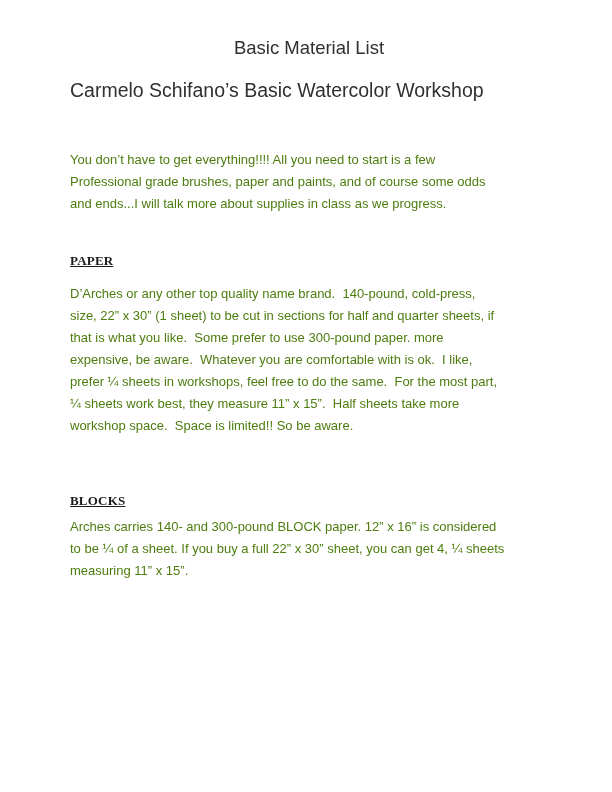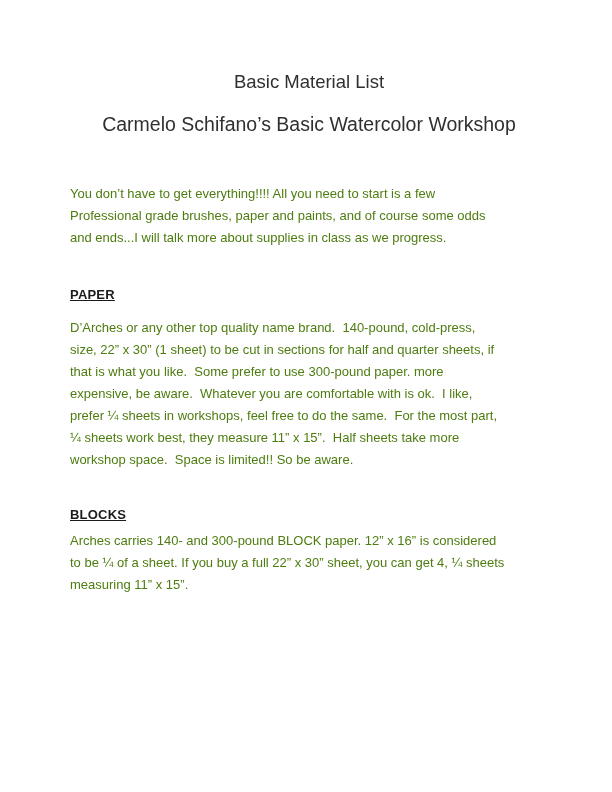--- a/index.html
+++ b/index.html
@@ -6,36 +6,35 @@
     margin: 0;
     padding: 0;
     background: #ffffff;
   }
   .page {
     position: relative;
     width: 612px;
     height: 792px;
     background: #ffffff;
     box-sizing: border-box;
-    padding: 70px 64px 0 70px;
+    padding: 36px 64px 0 70px;
     font-family: "Liberation Sans", sans-serif;
     color: #3d3d3d;
     overflow: hidden;
   }
   .doc-title {
     margin: 0;
     text-align: center;
     font-size: 18.5px;
     line-height: 24px;
     font-weight: 400;
     color: #303030;
   }
   .doc-subtitle {
     margin: 17px 0 0 0;
-    text-align: center;
     font-size: 19.5px;
     line-height: 26px;
     font-weight: 400;
     color: #303030;
   }
   .body-text {
     margin: 0;
     font-size: 13px;
     line-height: 22px;
     color: #4d7c0f;
@@ -46,23 +45,24 @@
     margin-top: 46px;
   }
   .section-heading {
     margin: 0;
     font-size: 13px;
     line-height: 16px;
     font-weight: 700;
     color: #1b1b1b;
     text-decoration: underline;
     letter-spacing: 0.2px;
+    font-family: Liberation Serif, serif;
   }
   .heading-paper { margin-top: 38px; }
-  .heading-blocks { margin-top: 36px; }
+  .heading-blocks { margin-top: 56px; }
   .para-first { margin-top: 14px; }
   .para-next  { margin-top: 7px; }
 </style>
 </head>
 <body>
 
 <div class="page">
 
   <h1 class="doc-title">Basic Material List</h1>
 

